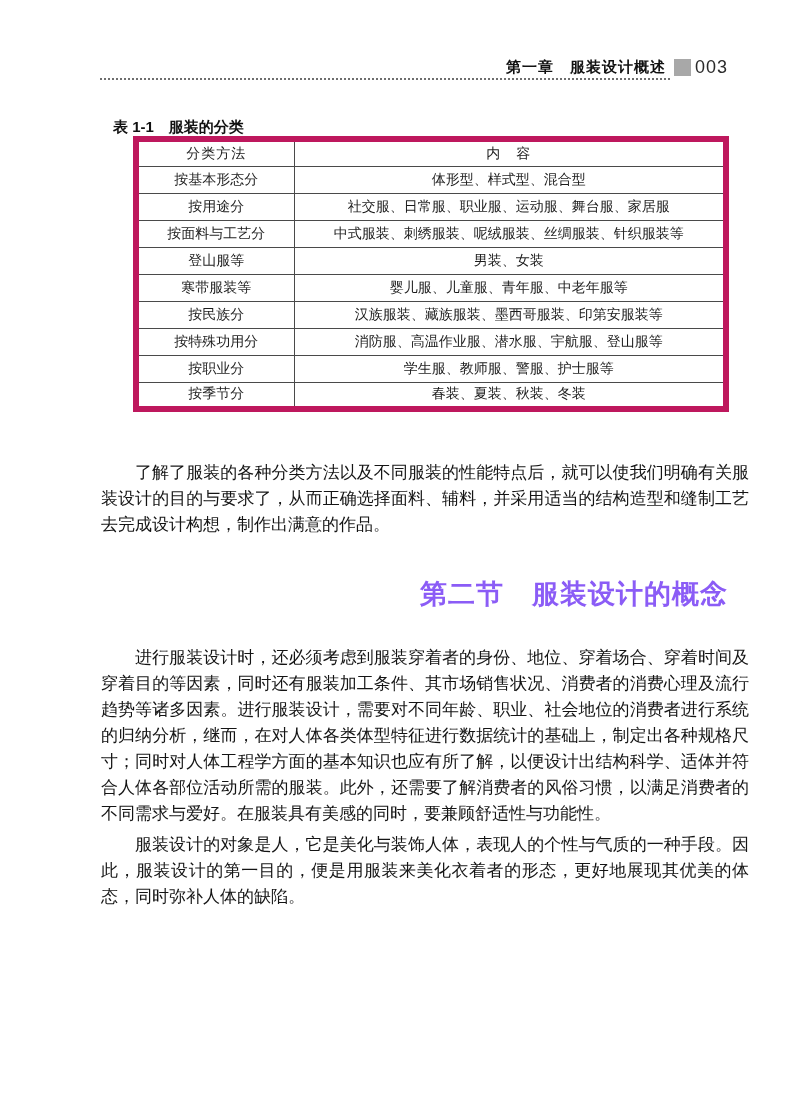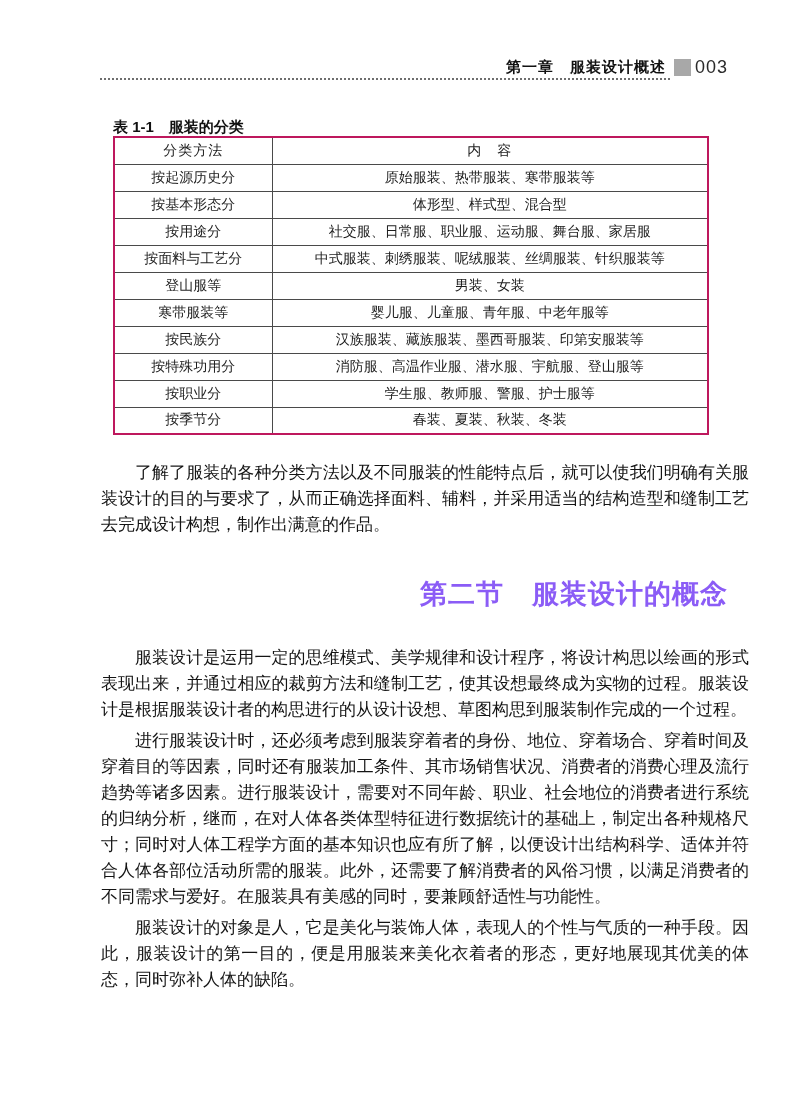--- a/index.html
+++ b/index.html
@@ -45,21 +45,21 @@
   .table-caption {
     position: absolute; top: 118px; left: 113px; width: 596px;
     font-family: "Liberation Sans", "DejaVu Sans", sans-serif;
     font-weight: bold; font-size: 15px; color: #111;
   }
   table.class-table {
     position: absolute; top: 136px; left: 113px; width: 596px;
     border-collapse: collapse;
     font-size: 14px; color: #1c1c1c;
   }
-  table.class-table { border: 2px solid #be185d; }
+  table.class-table { border: 6px solid #be185d; margin-left: 20px; }
   table.class-table td, table.class-table th {
     border: 1px solid #4a4a4a;
     height: 27px;
     text-align: center; vertical-align: middle;
     font-weight: normal;
     padding: 0 6px;
   }
   table.class-table .col-method { width: 158px; }
   table.class-table th { letter-spacing: 1px; }
 
@@ -98,24 +98,20 @@
 
   <div class="table-caption">表 1-1　服装的分类</div>
 
   <table class="class-table">
     <tbody>
       <tr>
         <th class="col-method">分类方法</th>
         <th>内　容</th>
       </tr>
       <tr>
-        <td class="col-method">按起源历史分</td>
-        <td>原始服装、热带服装、寒带服装等</td>
-      </tr>
-      <tr>
         <td class="col-method">按基本形态分</td>
         <td>体形型、样式型、混合型</td>
       </tr>
       <tr>
         <td class="col-method">按用途分</td>
         <td>社交服、日常服、职业服、运动服、舞台服、家居服</td>
       </tr>
       <tr>
         <td class="col-method">按面料与工艺分</td>
         <td>中式服装、刺绣服装、呢绒服装、丝绸服装、针织服装等</td>
@@ -147,18 +143,17 @@
     </tbody>
   </table>
 
   <div class="bodytext intro-para">
     <p>了解了服装的各种分类方法以及不同服装的性能特点后，就可以使我们明确有关服装设计的目的与要求了，从而正确选择面料、辅料，并采用适当的结构造型和缝制工艺去完成设计构想，制作出满意的作品。</p>
   </div>
 
   <div class="section-heading">第二节　服装设计的概念</div>
 
   <div class="bodytext section-body">
-    <p>服装设计是运用一定的思维模式、美学规律和设计程序，将设计构思以绘画的形式表现出来，并通过相应的裁剪方法和缝制工艺，使其设想最终成为实物的过程。服装设计是根据服装设计者的构思进行的从设计设想、草图构思到服装制作完成的一个过程。</p>
     <p>进行服装设计时，还必须考虑到服装穿着者的身份、地位、穿着场合、穿着时间及穿着目的等因素，同时还有服装加工条件、其市场销售状况、消费者的消费心理及流行趋势等诸多因素。进行服装设计，需要对不同年龄、职业、社会地位的消费者进行系统的归纳分析，继而，在对人体各类体型特征进行数据统计的基础上，制定出各种规格尺寸；同时对人体工程学方面的基本知识也应有所了解，以便设计出结构科学、适体并符合人体各部位活动所需的服装。此外，还需要了解消费者的风俗习惯，以满足消费者的不同需求与爱好。在服装具有美感的同时，要兼顾舒适性与功能性。</p>
     <p>服装设计的对象是人，它是美化与装饰人体，表现人的个性与气质的一种手段。因此，服装设计的第一目的，便是用服装来美化衣着者的形态，更好地展现其优美的体态，同时弥补人体的缺陷。</p>
   </div>
 
 </div>
 
 </body></html>

